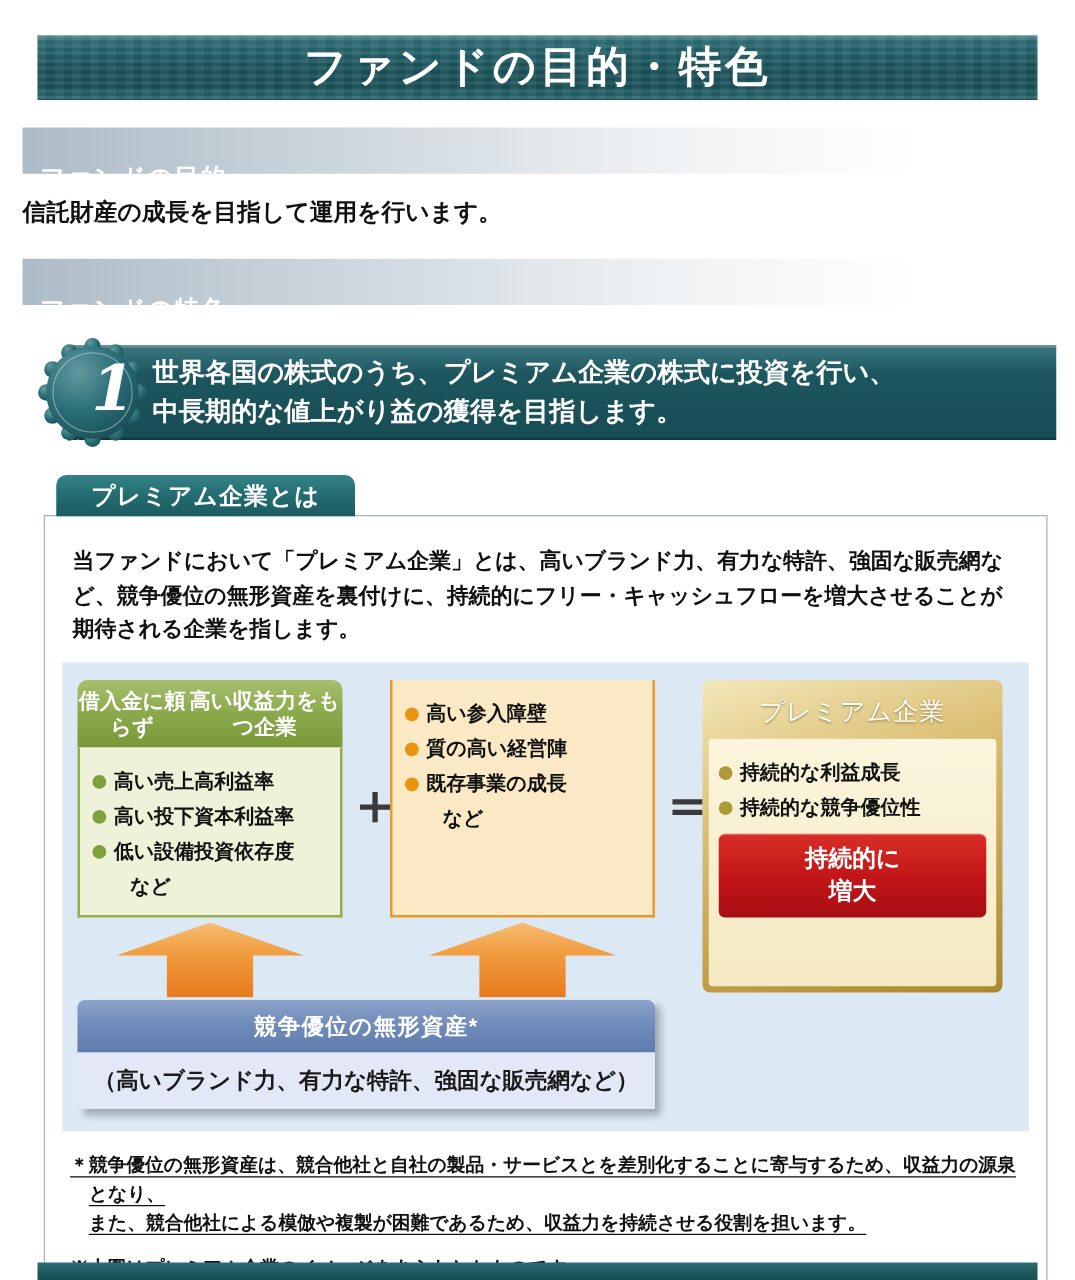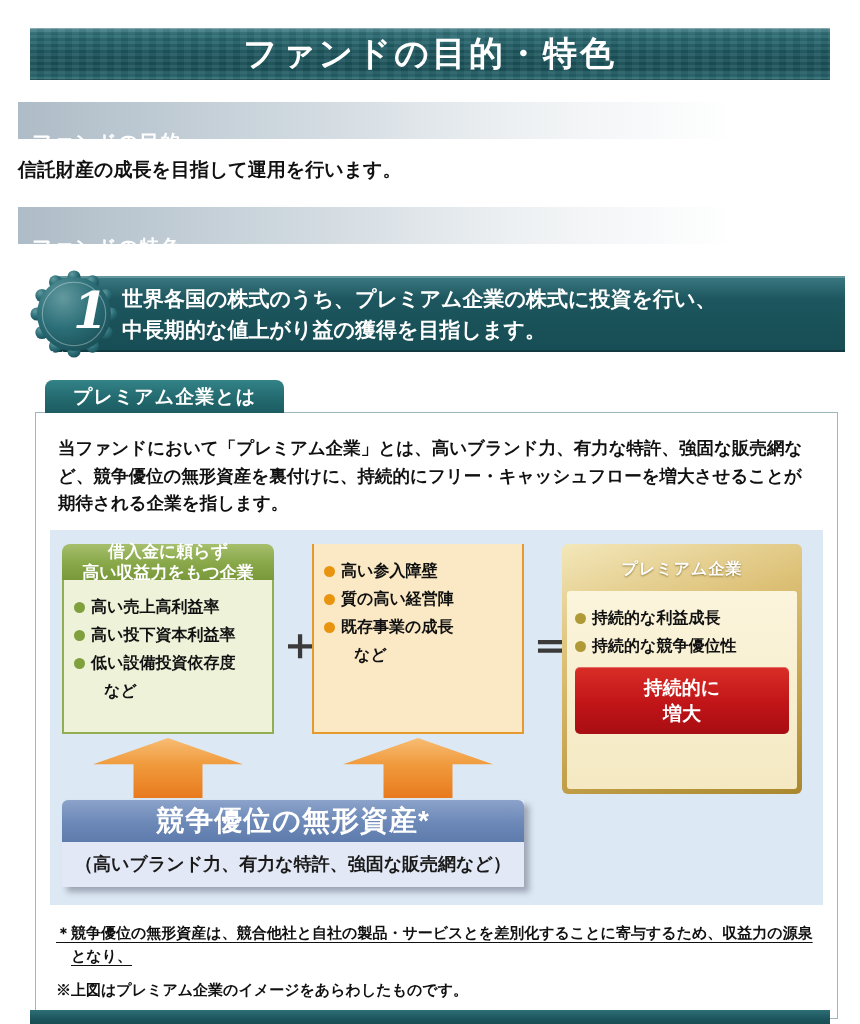--- a/index.html
+++ b/index.html
@@ -143,23 +143,23 @@
     background: #dce8f4;
     padding: 14px 12px 18px 12px;
   }
   .cards-row {
     display: flex;
     align-items: flex-start;
     gap: 4px;
   }
   .card { width: 212px; height: 190px; display: flex; flex-direction: column; }
   .card-head {
-    height: 36px;
-    display: flex;
-    flex-direction: column;
+    height: 54px;
+    display: flex;
+    flex-direction: row;
     justify-content: center;
     align-items: center;
     border-radius: 8px 8px 0 0;
     color: #fff;
     font-size: 17px;
     font-weight: bold;
     line-height: 1.25;
     text-align: center;
   }
   .card-green .card-head { background: linear-gradient(180deg, #a6bf6d 0%, #8aa94b 50%, #78983a 100%); }
@@ -207,22 +207,22 @@
     padding: 5px;
     display: flex;
     flex-direction: column;
   }
   .gold-head {
     height: 42px;
     display: flex;
     align-items: center;
     justify-content: center;
     color: #fff;
-    font-size: 16px;
-    font-weight: bold;
+    font-size: 20px;
+    font-weight: normal;
     text-shadow: 0 1px 2px rgba(110,85,20,.7);
     letter-spacing: 1px;
     text-align: right;
   }
   .gold-body {
     flex: 1;
     background: linear-gradient(180deg, #fbf5dd 0%, #f4e9c2 100%);
     border-radius: 3px;
     padding: 10px 8px 10px 8px;
   }
@@ -262,21 +262,21 @@
     box-shadow: 5px 5px 6px rgba(40,40,60,.35);
   }
   .intangible-head {
     height: 42px;
     display: flex;
     align-items: center;
     justify-content: center;
     border-radius: 6px 6px 0 0;
     background: linear-gradient(180deg, #8ca3ca 0%, #6e8ab9 50%, #5d7bac 100%);
     color: #fff;
-    font-size: 28px;
+    font-size: 18px;
     font-weight: bold;
     letter-spacing: 1px;
   }
   .intangible-body {
     height: 45px;
     display: flex;
     align-items: center;
     justify-content: center;
     background: #e2e8f5;
     font-size: 18px;
@@ -440,19 +440,20 @@
       </div>
 
       <div class="intangible">
         <div class="intangible-head">競争優位の無形資産*</div>
         <div class="intangible-body">（高いブランド力、有力な特許、強固な販売網など）</div>
       </div>
     </div>
 
     <div class="fn1">
       <div class="fn-line first">＊競争優位の無形資産は、競合他社と自社の製品・サービスとを差別化することに寄与するため、収益力の源泉となり、</div>
+      <div class="fn-line">また、競合他社による模倣や複製が困難であるため、収益力を持続させる役割を担います。</div>
     </div>
     <div class="fn2">※上図はプレミアム企業のイメージをあらわしたものです。</div>
   </section>
 
   <footer class="bottom-bar"></footer>
 
 </div>
 
 </body></html>

